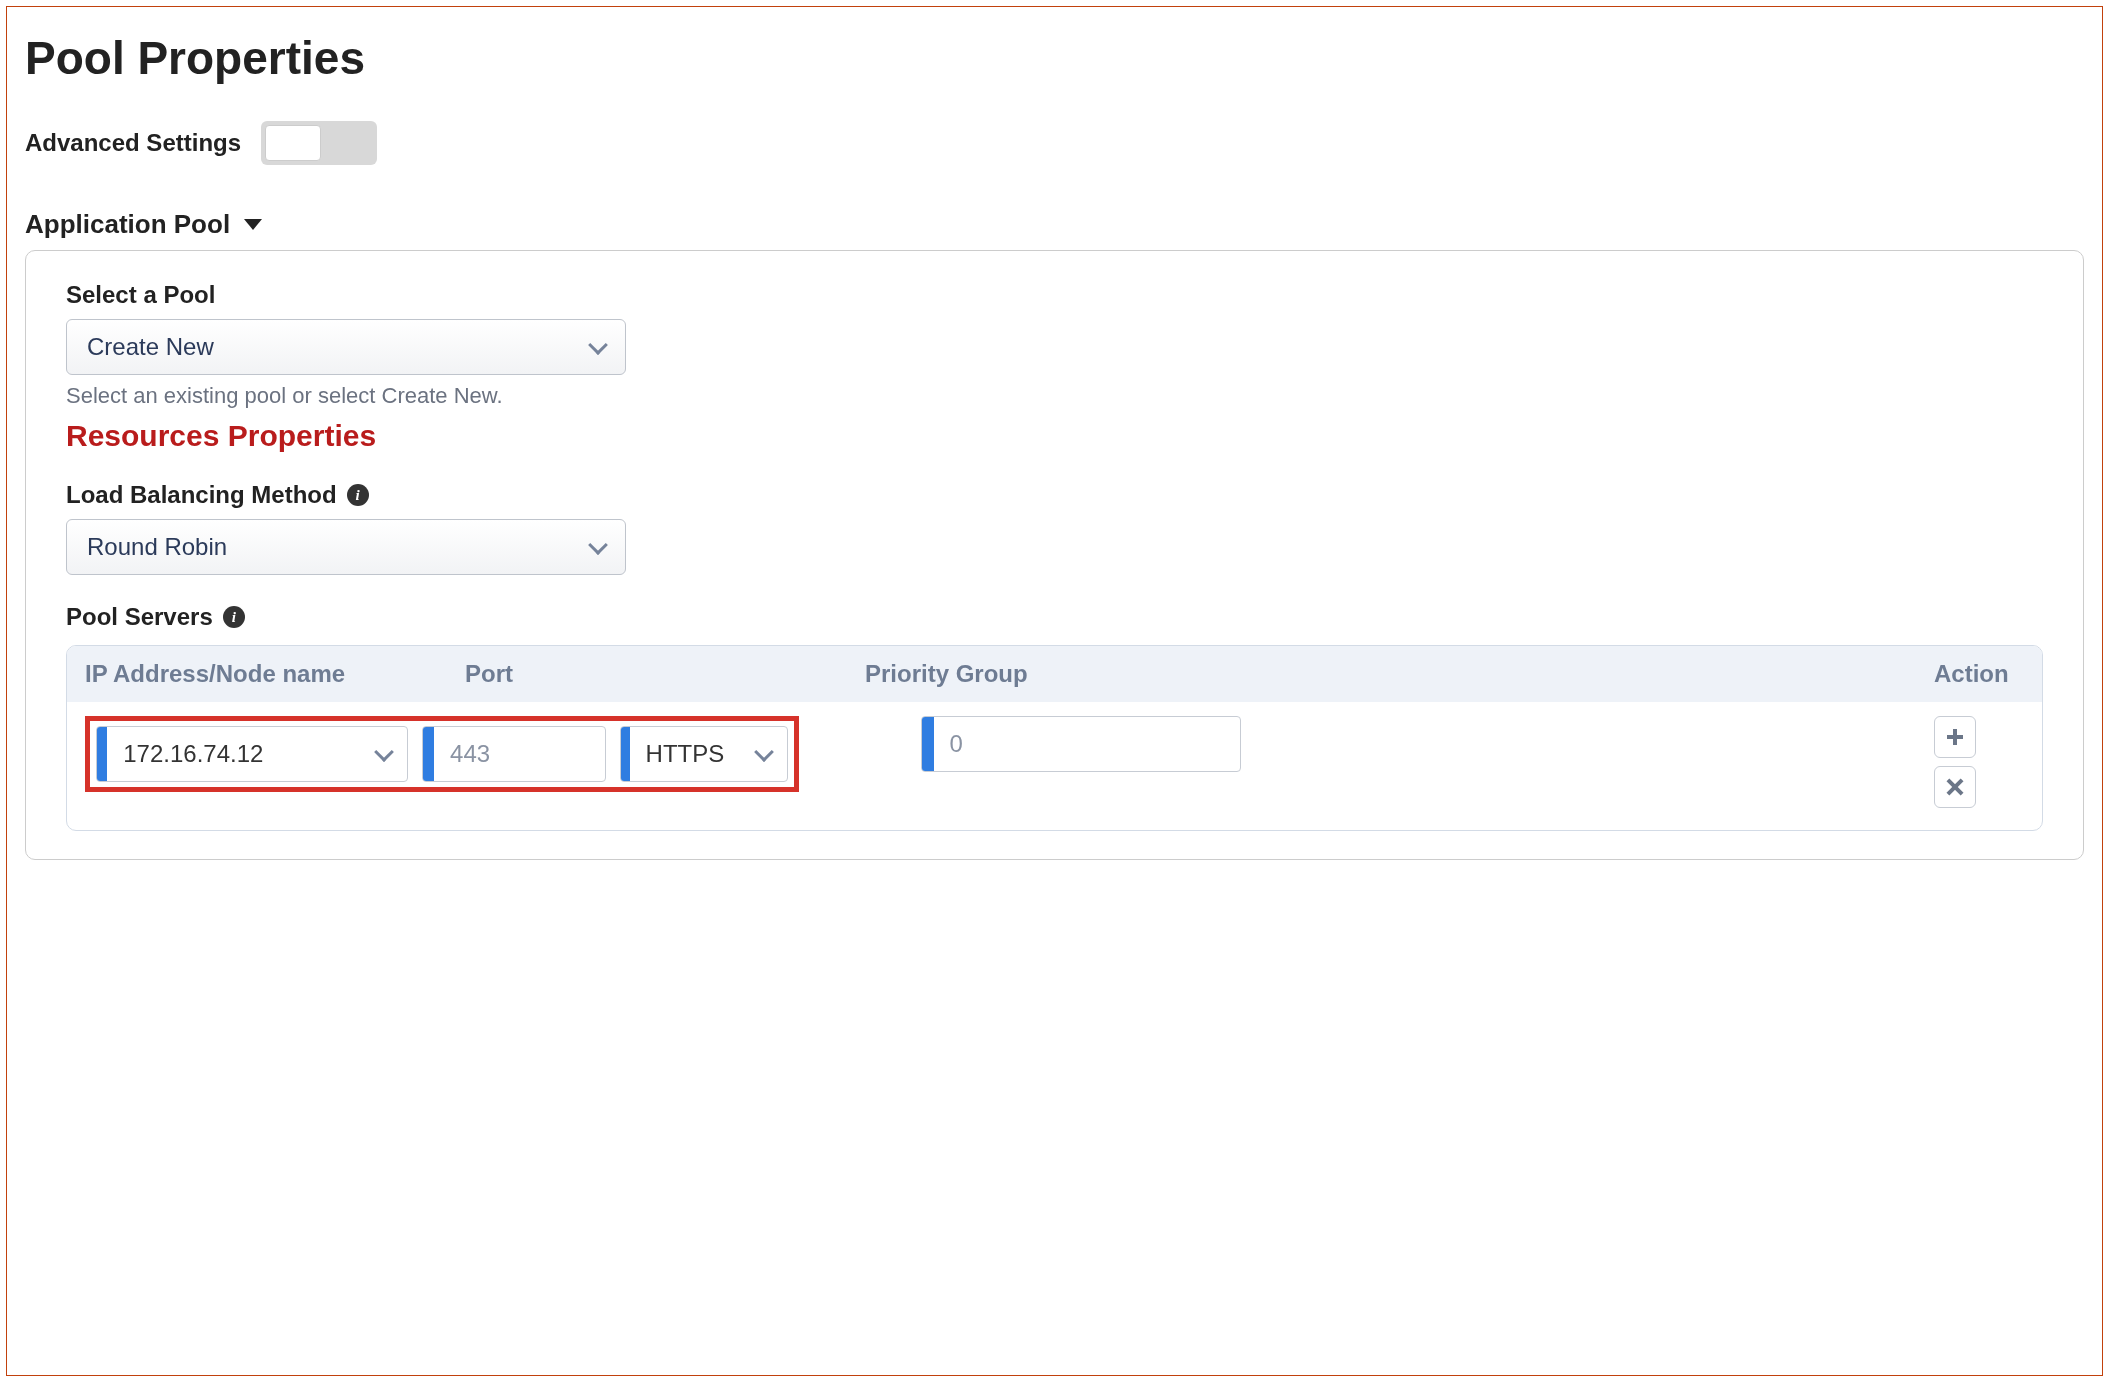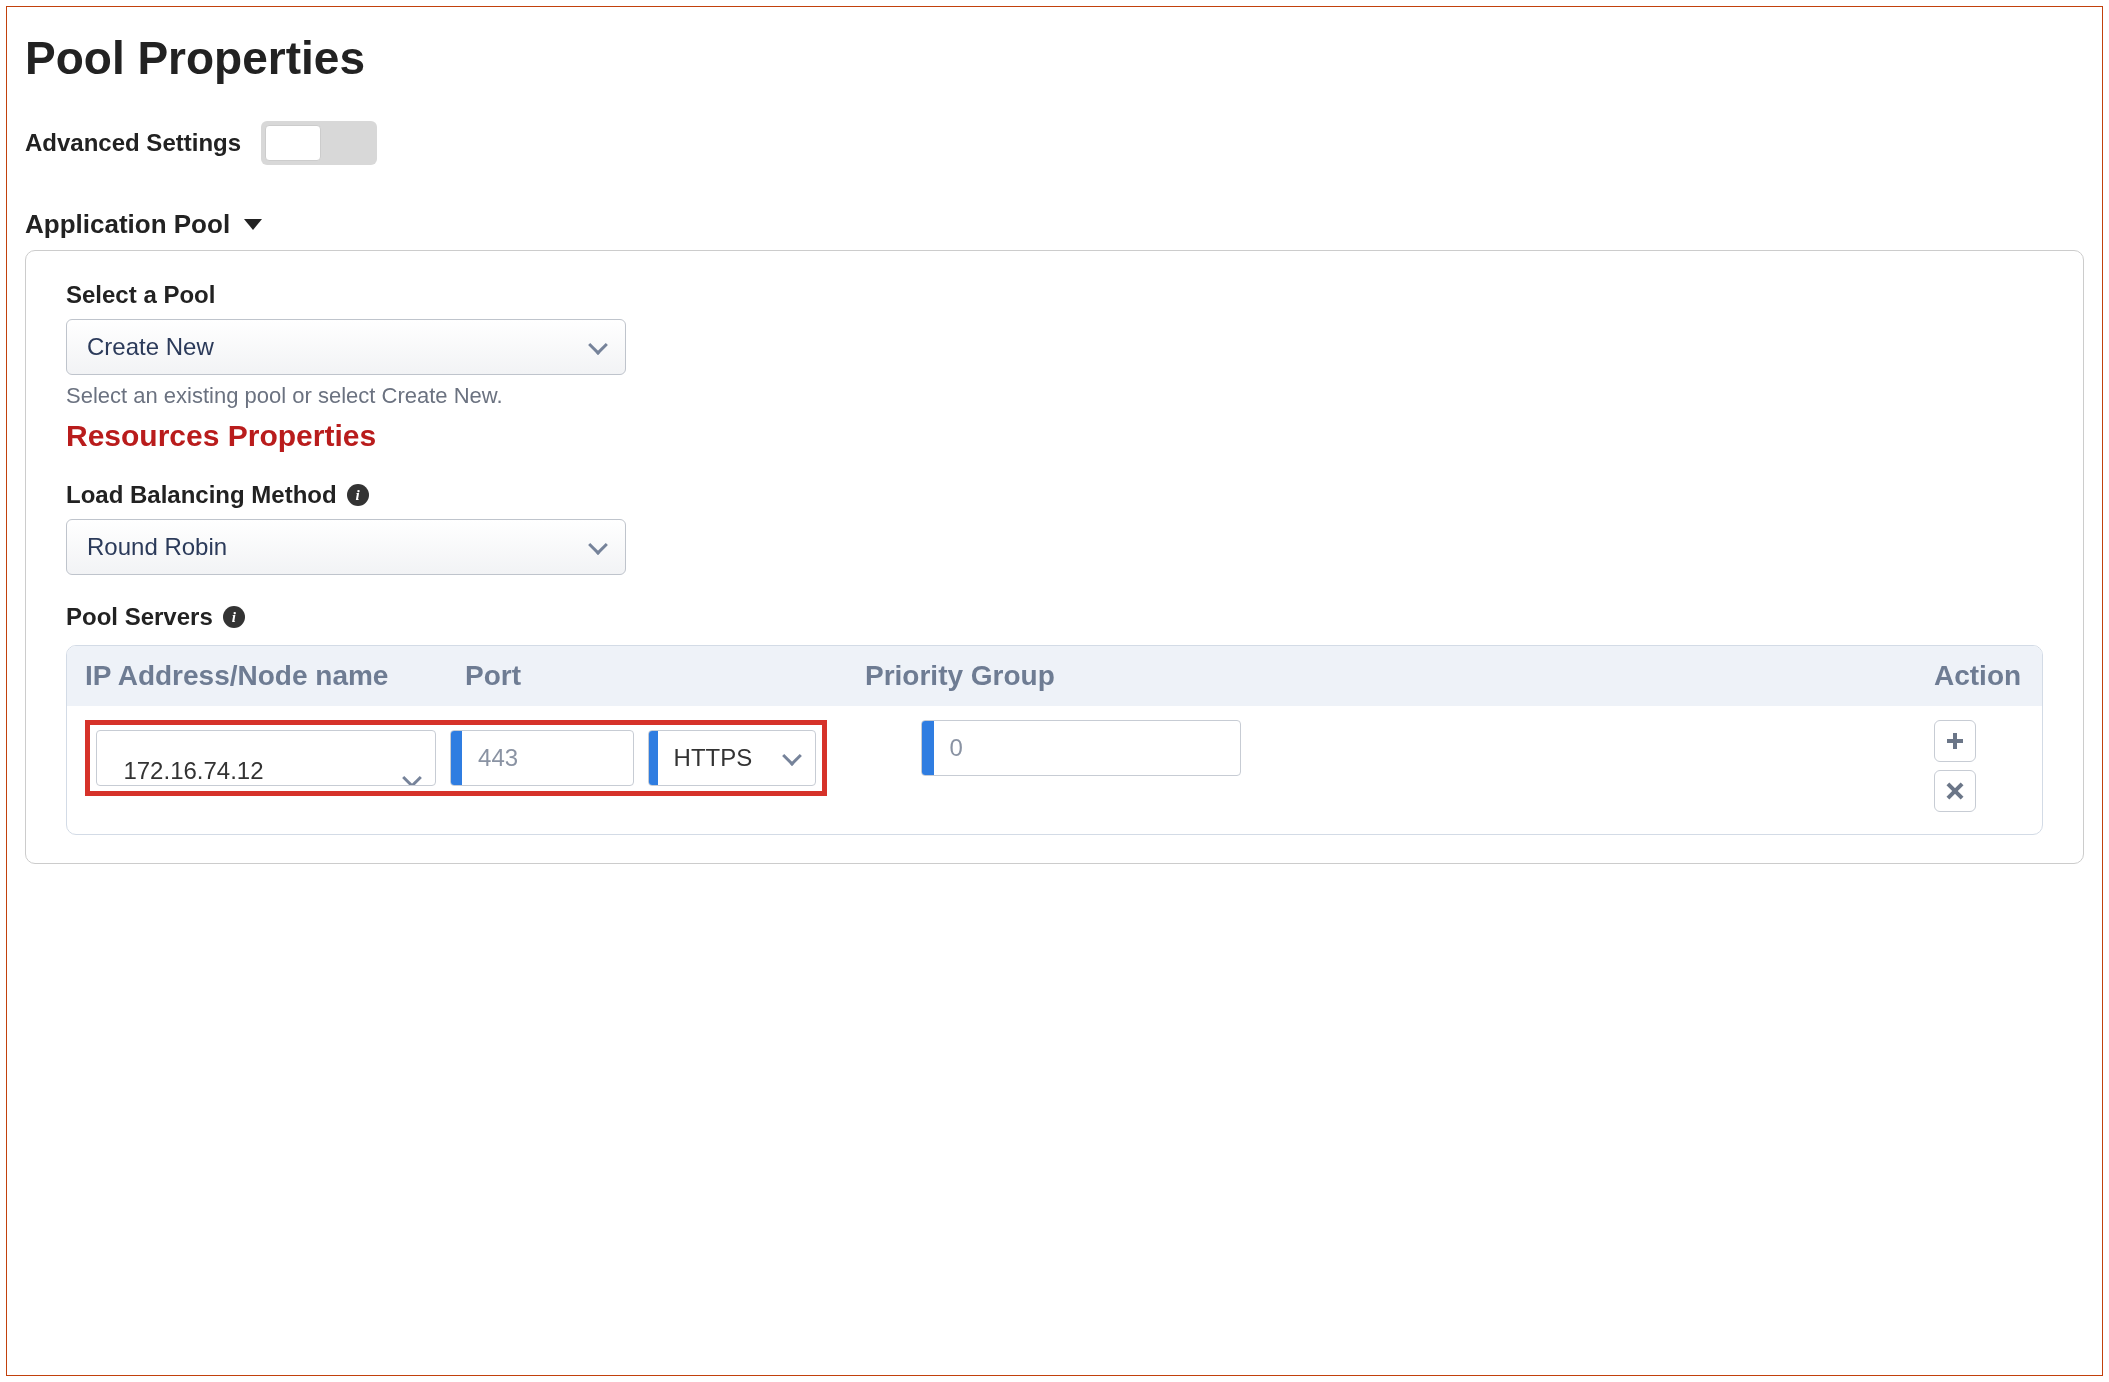--- a/index.html
+++ b/index.html
@@ -135,21 +135,21 @@
   
   .pool-table {
     border: 1px solid #d3dbe6;
     border-radius: 10px;
     overflow: hidden;
   }
   .pool-head {
     display: flex;
     background: #eef2f8;
     padding: 14px 18px;
-    font-size: 28px;
+    font-size: 24px;
     font-weight: 700;
     color: #6e7c93;
   }
   .col-ip    { flex: 0 0 380px; }
   .col-port  { flex: 0 0 400px; }
   .col-prio  { flex: 1 1 auto; }
   .col-act   { flex: 0 0 90px; text-align: left; }
   .pool-row {
     display: flex;
     align-items: flex-start;
@@ -185,21 +185,21 @@
     display: flex; align-items: center;
     padding-right: 16px;
   }
   .highlight-red {
     border: 5px solid #d6322a;
     padding: 5px 6px;
     display: flex;
     gap: 14px;
     align-items: center;
   }
-  .ip-field   { width: 340px; align-items: flex-end; }
+  .ip-field   { width: 312px; }
   .port-field { width: 184px; }
   .proto-field{ width: 168px; }
   .prio-field { width: 320px; }
   
   .action-stack { display: flex; flex-direction: column; gap: 8px; }
   .icon-btn {
     width: 42px; height: 42px;
     border: 1px solid #c7ccd4;
     border-radius: 6px;
     background: #fff;

